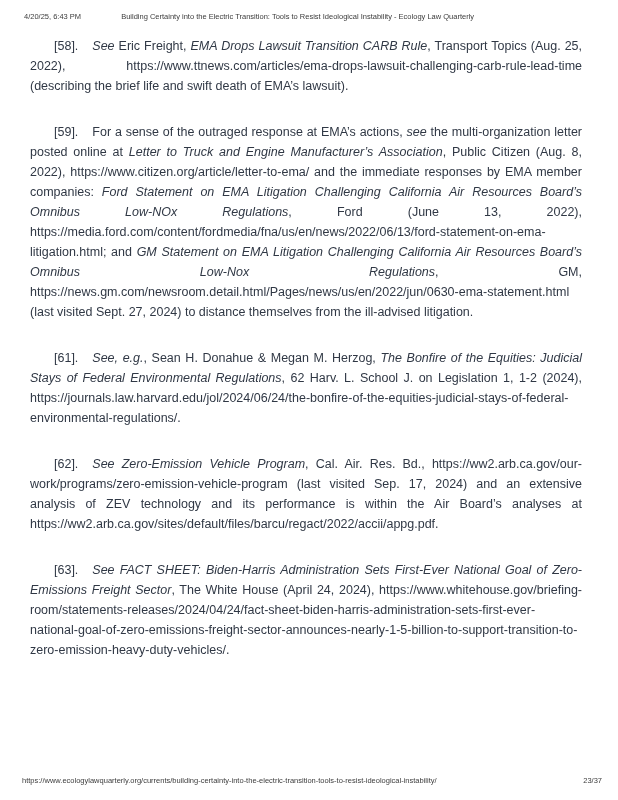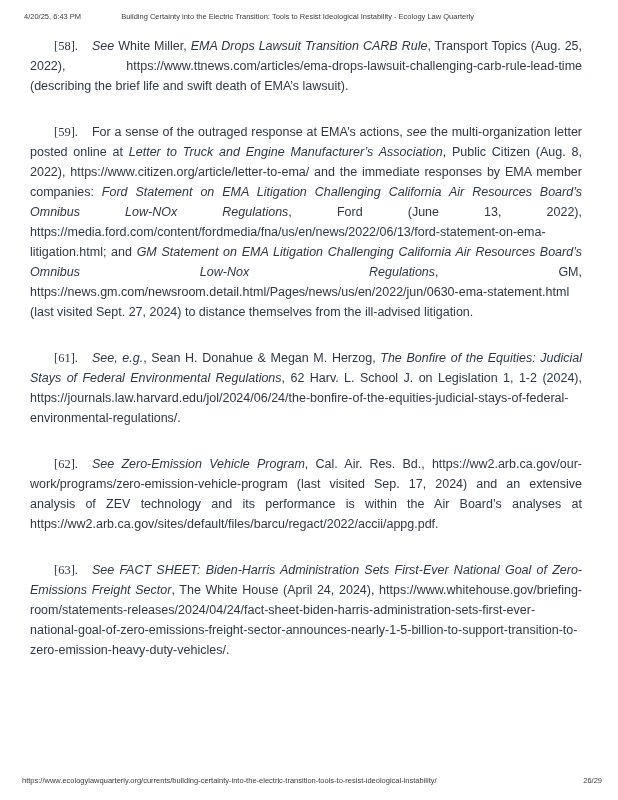--- a/index.html
+++ b/index.html
@@ -46,21 +46,20 @@
     text-align:justify;
     text-indent:24px;
     overflow-wrap:break-word;
     color:var(--text-color);
   }
   .footnote:last-child{margin-bottom:5px;}
   .fn-num{
     display:inline-block;
     margin-right:14px;
     text-indent:0;
-    font-family:Liberation Serif, serif;
   }
   .footnote em{font-style:italic;}
   .print-footer{
     position:absolute;left:22px;right:16px;bottom:14px;
     display:flex;justify-content:space-between;align-items:flex-end;
     font-size:7.5px;
     color:var(--meta-color);
     line-height:10px;
   }
   .print-footer .url{
@@ -76,25 +75,25 @@
 <body>
 
 <div class="page">
 
   <header class="print-header">
     <span class="dt">4/20/25, 6:43 PM</span>
     <span class="ttl">Building Certainty into the Electric Transition: Tools to Resist Ideological Instability - Ecology Law Quarterly</span>
   </header>
 
   <main class="content">
-      <p class="footnote"><span class="fn-num">[58].</span><em>See</em><span> White Miller, </span><em>EMA Drops Lawsuit Transition CARB Rule</em><span>, Transport Topics (Aug. 25, 2022), https://www.ttnews.com/articles/ema-drops-lawsuit-challenging-carb-rule-lead-time (describing the brief life and swift death of EMA’s lawsuit).</span></p>
+      <p class="footnote"><span class="fn-num">[58].</span><em>See</em><span> Eric Freight, </span><em>EMA Drops Lawsuit Transition CARB Rule</em><span>, Transport Topics (Aug. 25, 2022), https://www.ttnews.com/articles/ema-drops-lawsuit-challenging-carb-rule-lead-time (describing the brief life and swift death of EMA’s lawsuit).</span></p>
       <p class="footnote"><span class="fn-num">[59].</span><span>For a sense of the outraged response at EMA’s actions, </span><em>see</em><span> the multi-organization letter posted online at </span><em>Letter to Truck and Engine Manufacturer’s Association</em><span>, Public Citizen (Aug. 8, 2022), https://www.citizen.org/article/letter-to-ema/ and the immediate responses by EMA member companies: </span><em>Ford Statement on EMA Litigation Challenging California Air Resources Board’s Omnibus Low-NOx Regulations</em><span>, Ford (June 13, 2022), https://media.ford.com/content/fordmedia/fna/us/en/news/2022/06/13/ford-statement-on-ema-litigation.html; and </span><em>GM Statement on EMA Litigation Challenging California Air Resources Board’s Omnibus Low-Nox Regulations</em><span>, GM, https://news.gm.com/newsroom.detail.html/Pages/news/us/en/2022/jun/0630-ema-statement.html (last visited Sept. 27, 2024) to distance themselves from the ill-advised litigation.</span></p>
       <p class="footnote"><span class="fn-num">[61].</span><em>See, e.g.</em><span>, Sean H. Donahue &amp; Megan M. Herzog, </span><em>The Bonfire of the Equities: Judicial Stays of Federal Environmental Regulations</em><span>, 62 Harv. L. School J. on Legislation 1, 1-2 (2024), https://journals.law.harvard.edu/jol/2024/06/24/the-bonfire-of-the-equities-judicial-stays-of-federal-environmental-regulations/.</span></p>
       <p class="footnote"><span class="fn-num">[62].</span><em>See Zero-Emission Vehicle Program</em><span>, Cal. Air. Res. Bd., https://ww2.arb.ca.gov/our-work/programs/zero-emission-vehicle-program (last visited Sep. 17, 2024) and an extensive analysis of ZEV technology and its performance is within the Air Board’s analyses at https://ww2.arb.ca.gov/sites/default/files/barcu/regact/2022/accii/appg.pdf.</span></p>
       <p class="footnote"><span class="fn-num">[63].</span><em>See FACT SHEET: Biden-Harris Administration Sets First-Ever National Goal of Zero-Emissions Freight Sector</em><span>, The White House (April 24, 2024), https://www.whitehouse.gov/briefing-room/statements-releases/2024/04/24/fact-sheet-biden-harris-administration-sets-first-ever-national-goal-of-zero-emissions-freight-sector-announces-nearly-1-5-billion-to-support-transition-to-zero-emission-heavy-duty-vehicles/.</span></p>
     </main>
 
   <footer class="print-footer">
     <span class="url">https://www.ecologylawquarterly.org/currents/building-certainty-into-the-electric-transition-tools-to-resist-ideological-instability/</span>
-    <span class="pagenum">26/29</span>
+    <span class="pagenum">23/37</span>
   </footer>
 
 </div>
 
 </body></html>

